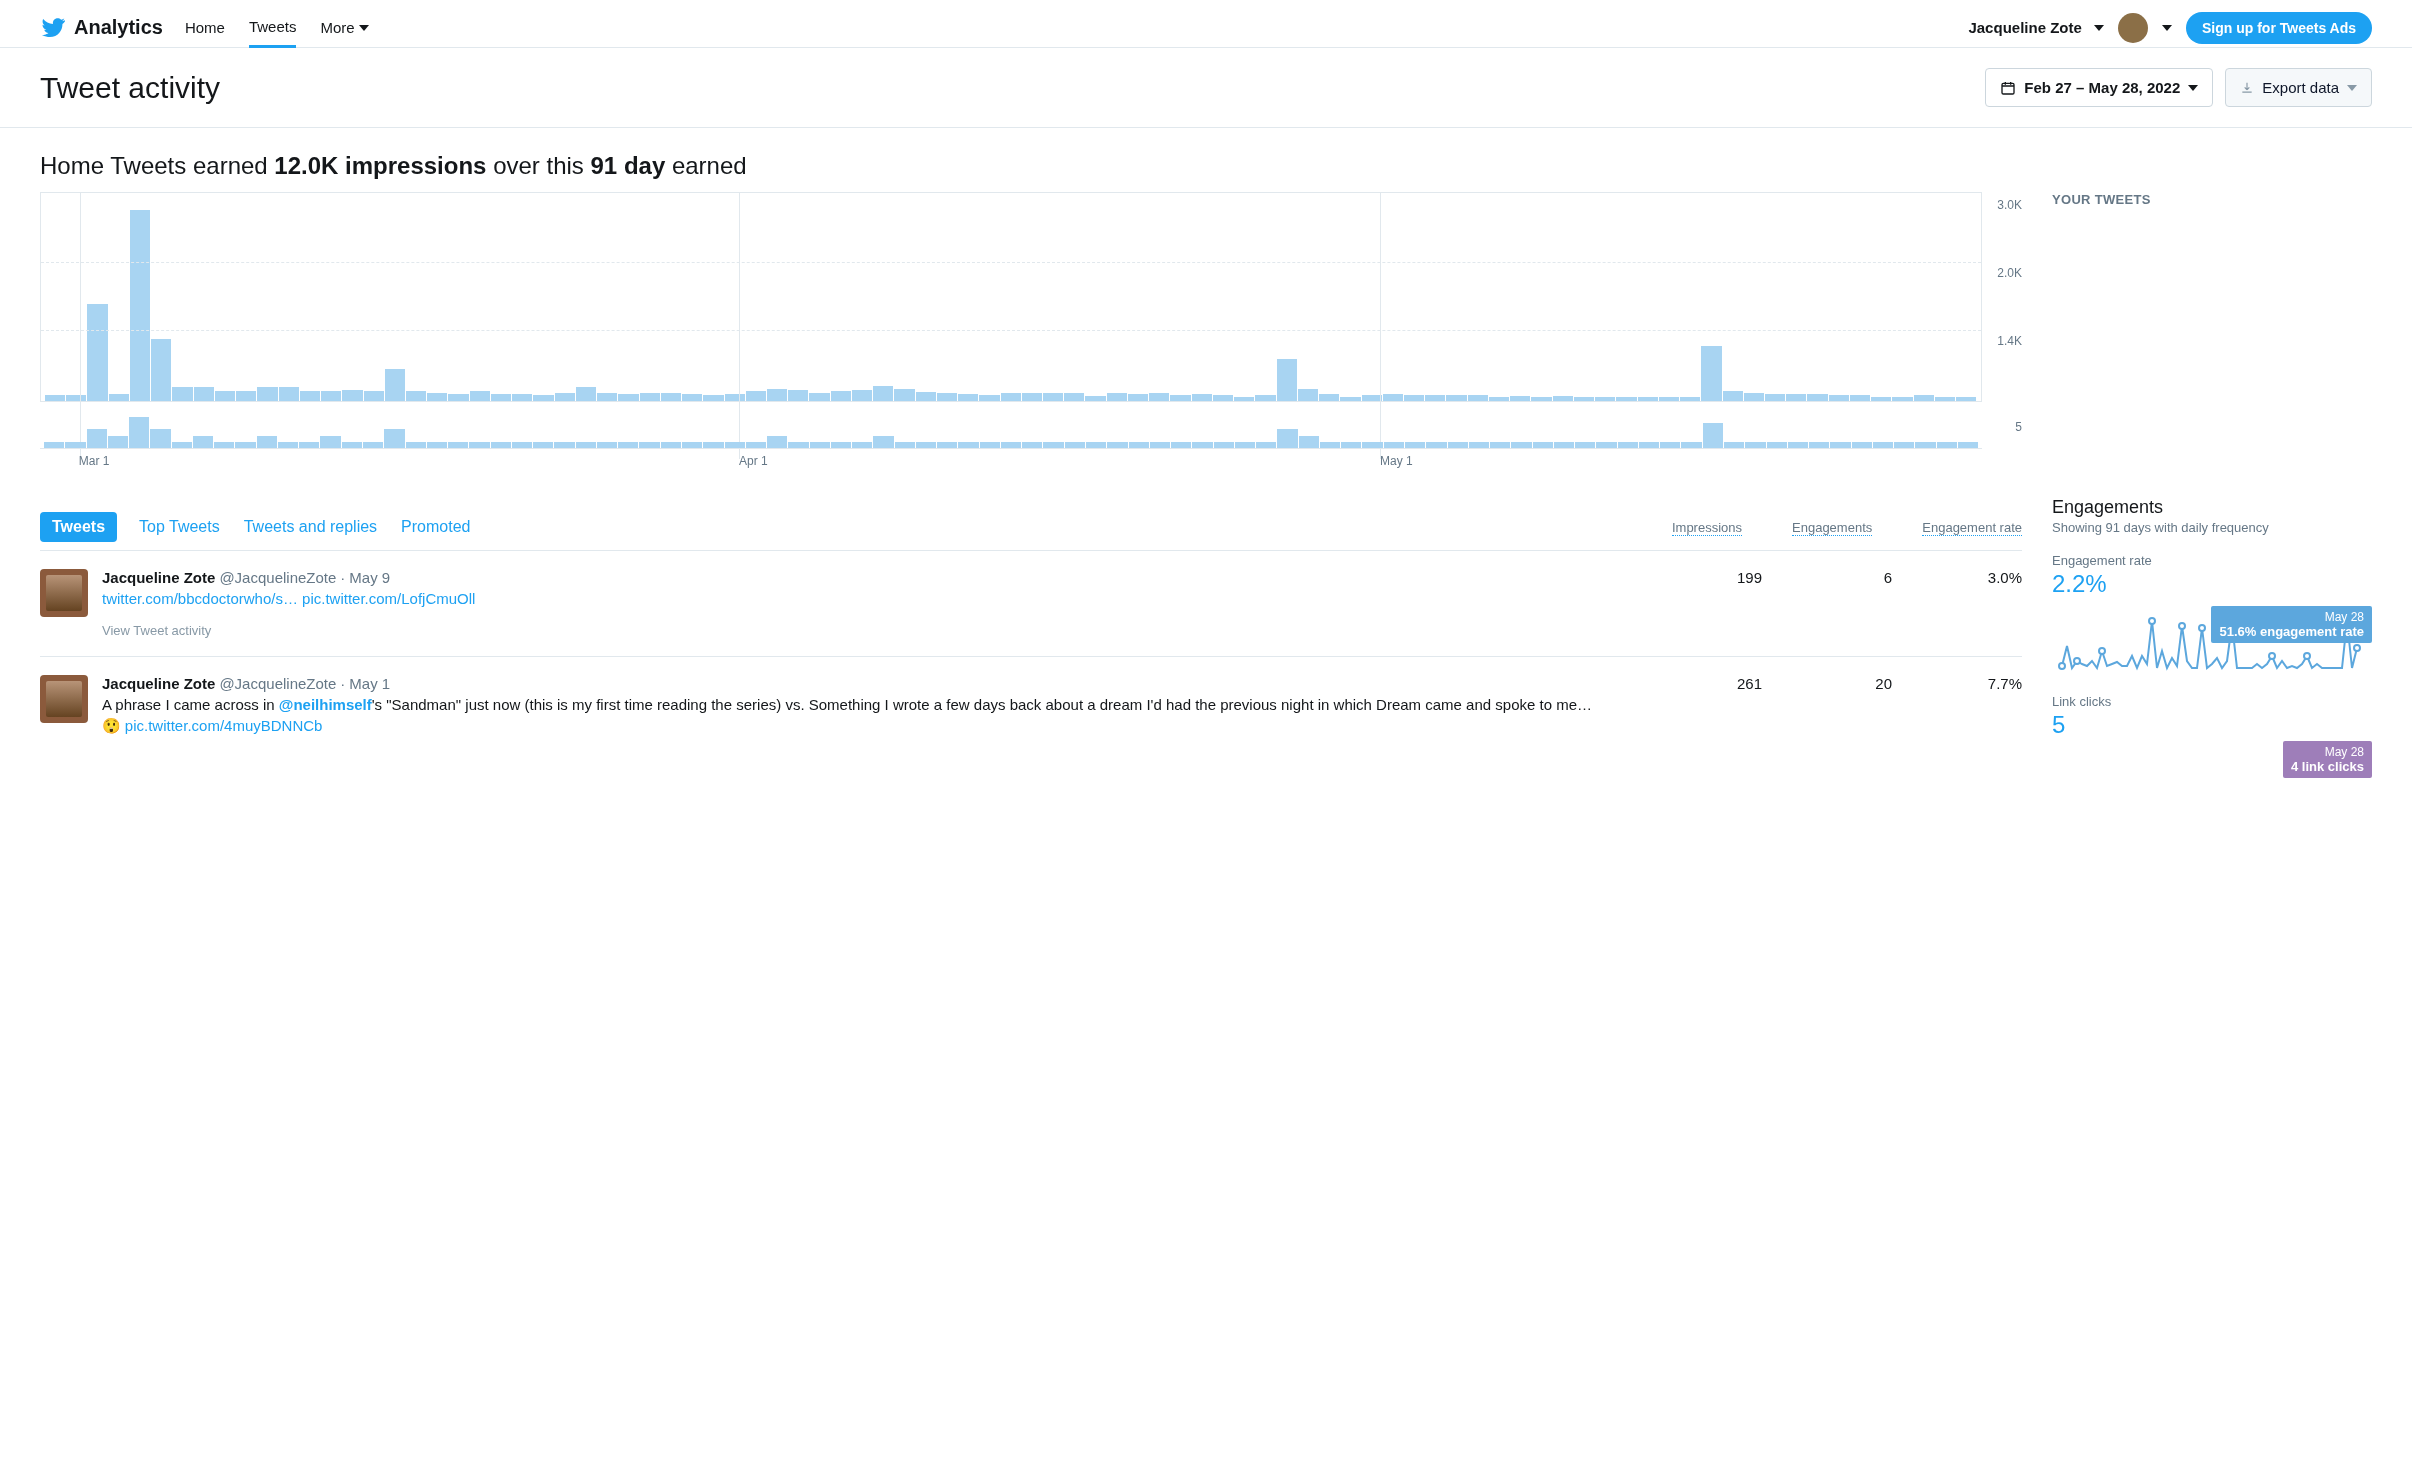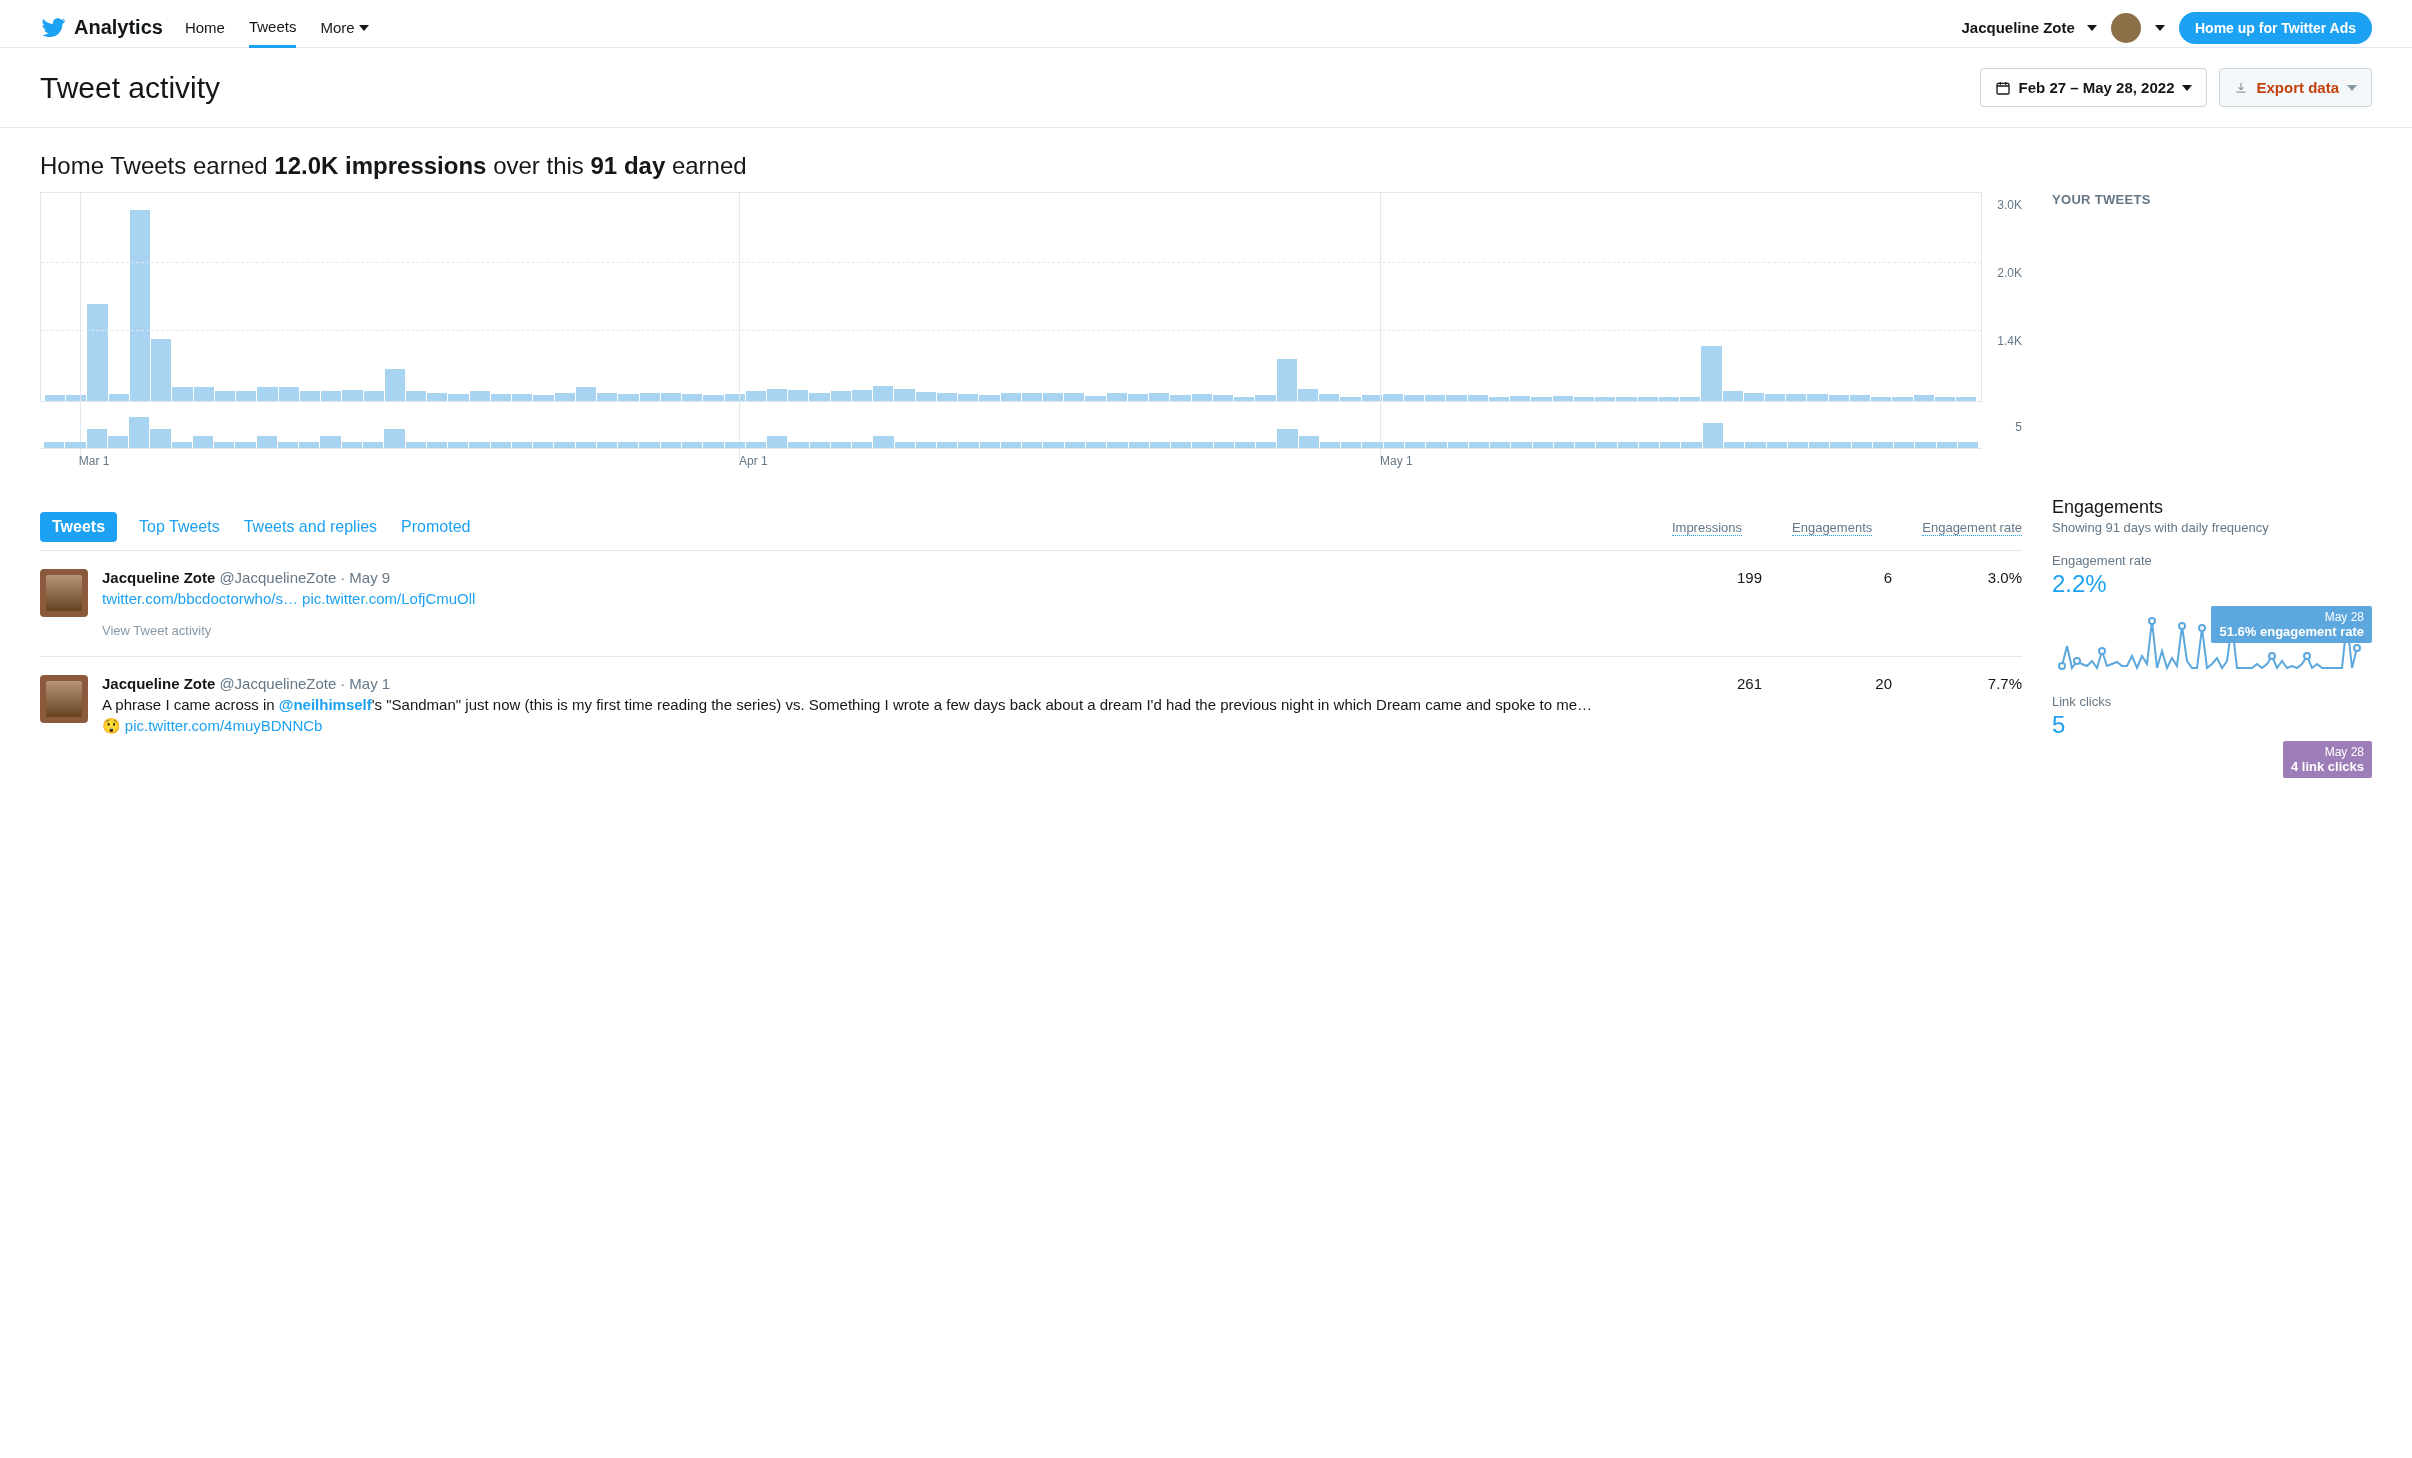--- a/index.html
+++ b/index.html
@@ -15,21 +15,21 @@
 .nav-right { display: flex; align-items: center; gap: 14px; }
 .user-name { font-weight: 600; font-size: 15px; display: flex; align-items: center; gap: 4px; }
 .avatar { width: 30px; height: 30px; border-radius: 50%; background: #8b6f47; display:inline-block;}
 .signup-btn { background: #1da1f2; color: #fff; padding: 8px 16px; border-radius: 20px; font-weight: 700; font-size: 14px; border: none; cursor: pointer; }
 .chevron-down { display: inline-block; width: 0; height: 0; border-left: 5px solid transparent; border-right: 5px solid transparent; border-top: 6px solid #14171a; vertical-align: middle; }
 
 .header-row { display: flex; justify-content: space-between; align-items: center; padding: 20px 40px; border-bottom: 1px solid #e1e8ed; }
 .page-title { font-size: 30px; font-weight: 400; }
 .header-actions { display: flex; gap: 12px; }
 .date-picker, .export-btn { border: 1px solid #ccd6dd; border-radius: 4px; padding: 10px 14px; background: #fff; font-size: 15px; font-weight: 700; display: flex; align-items: center; gap: 8px; cursor: pointer; }
-.export-btn { color: #c2410c; background: #f5f8fa; font-weight: 700; }
+.export-btn { color: #0f172a; background: #f5f8fa; font-weight: 400; }
 
 .summary-row { padding: 24px 40px 12px 40px; font-size: 24px; }
 .summary-row b { font-weight: 700; }
 
 .main-columns { display: flex; gap: 30px; padding: 0 40px; align-items: flex-start; }
 .left-col { flex: 1; }
 .right-col { width: 320px; }
 
 .chart-wrap { height: 290px; position: relative; }
 .impressions-chart { position: absolute; top: 0; left: 0; right: 40px; height: 210px; border: 1px solid #e1e8ed; }
@@ -93,21 +93,21 @@
     <div class="nav-links">
       <div class="nav-link">Home</div>
       <div class="nav-link active">Tweets</div>
       <div class="nav-link"><span>More</span>&nbsp;<span class="chevron-down"></span></div>
     </div>
   </div>
   <div class="nav-right">
     <div class="user-name"><span>Jacqueline Zote</span>&nbsp;<span class="chevron-down"></span></div>
     <span class="avatar"></span>
     <span class="chevron-down"></span>
-    <button class="signup-btn">Home up for Twitter Ads</button>
+    <button class="signup-btn">Sign up for Tweets Ads</button>
   </div>
 </div>
 
 <div class="header-row">
   <div class="page-title">Tweet activity</div>
   <div class="header-actions">
     <div class="date-picker">
       <svg width="16" height="16" viewBox="0 0 24 24" fill="none" stroke="#14171a" stroke-width="2">
           <rect x="3" y="5" width="18" height="16" rx="2"></rect>
           <path d="M3 9h18M8 3v4M16 3v4"></path>

